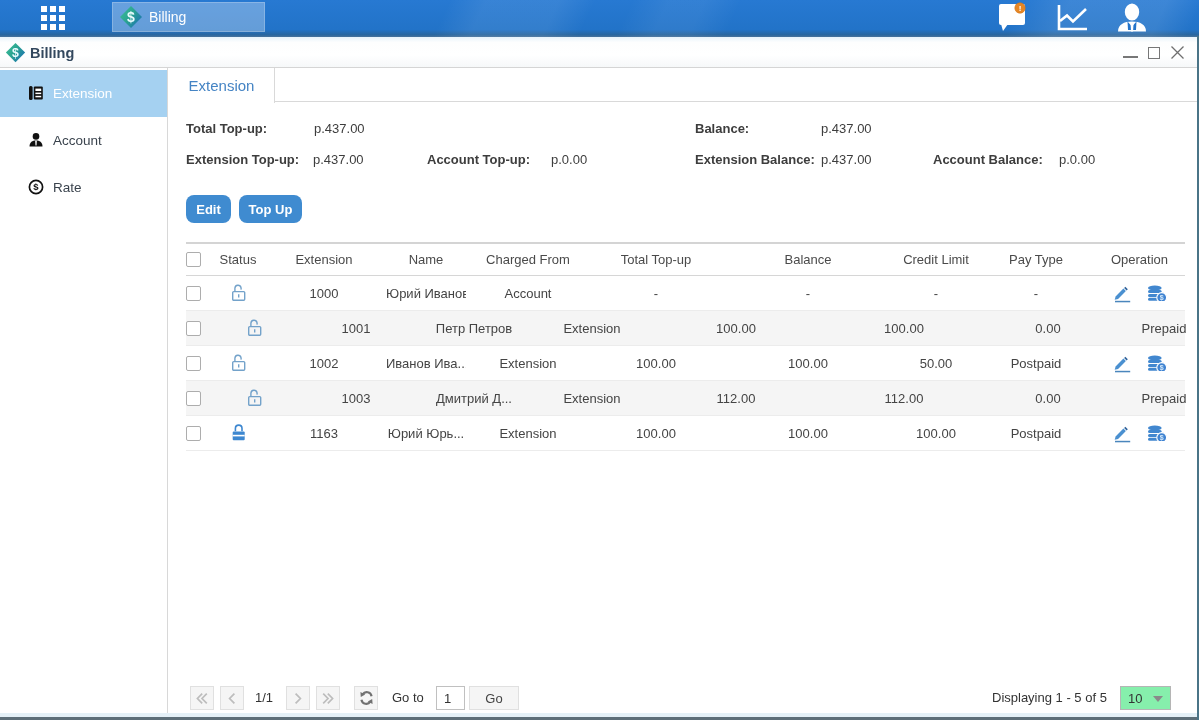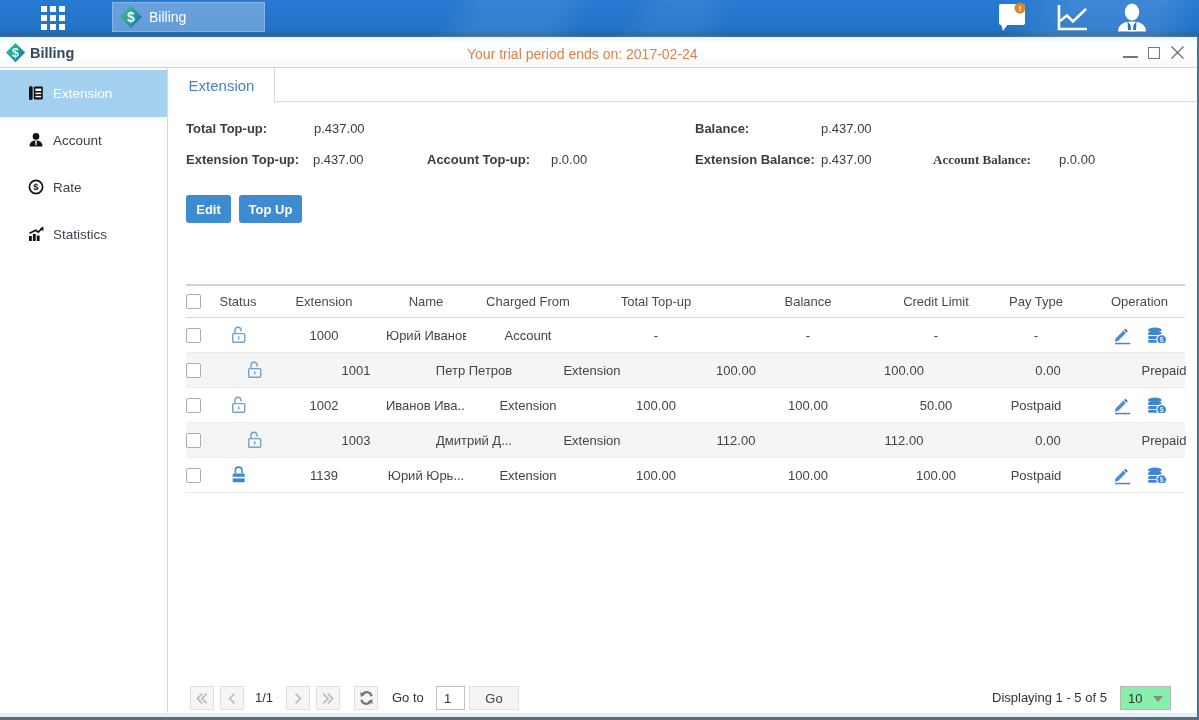--- a/index.html
+++ b/index.html
@@ -52,24 +52,24 @@
 #tabstrip .tab { position:absolute; left:0; top:0; width:106px; height:35px;
   border-right:1px solid #d9d9d9; color:#4584c4; font-size:15px;
   display:flex; align-items:center; justify-content:center; }
 
 
 .lbl { font-weight:bold; color:#3d3d3d; font-size:13px; position:absolute; }
 .val { color:#3d3d3d; font-size:13px; position:absolute; }
 
 
 .btn { position:absolute; height:28px; background:#3f8bd0; color:#fff; font-size:13px; font-weight:bold;
-  border-radius:3px; display:flex; align-items:center; justify-content:center; }
-
-
-#tbl { position:absolute; left:17px; top:174px; width:999px; border-top:2px solid #d4d4d4;margin-top:42px; }
+  border-radius:8px; display:flex; align-items:center; justify-content:center; }
+
+
+#tbl { position:absolute; left:17px; top:174px; width:999px; border-top:2px solid #d4d4d4; }
 .trow { display:flex; align-items:center; border-bottom:1px solid #ececec; }
 .trow.head { height:32px; border-bottom:1px solid #d6d6d6; color:#4a4a4a; }
 .trow.r { height:35px; color:#444; }
 .trow.odd { background:#f5f5f5;gap:16px; }
 .c { font-size:13px; text-align:center; flex:none; white-space:nowrap; overflow:hidden; }
 .c1{width:28px;} .c2{width:48px;} .c3{width:124px;} .c4{width:80px;}
 .c5{width:124px;} .c6{width:132px;} .c7{width:172px;} .c8{width:84px;}
 .c9{width:116px;} .c10{width:91px;text-align:center;}
 .cb { width:15px; height:15px; border:1px solid #adadad; border-radius:2px; background:#fff; margin-left:0px; }
 .ops { display:flex; justify-content:center; align-items:center; gap:16px; }
@@ -145,21 +145,20 @@
     <polygon points="15.5,23.5 18.5,23.5 18,31.5 16,31.5" fill="#fff"></polygon>
   </svg>
 </div>
 
 <div id="titlebar">
   <svg class="dia" width="21" height="21" viewBox="0 0 24 24">
     <polygon points="12,1 23,12 12,23 1,12" fill="url(#dg)"></polygon>
     <text x="12" y="17" font-size="14" font-weight="bold" fill="#eafcff" text-anchor="middle" font-family="Liberation Sans">$</text>
   </svg>
   <span class="tt">Billing</span>
-  <div id="trial">Your trial period ends on: 2017-02-24</div>
   <div id="winctl">
         <div class="mn"></div>
         <div class="mx"></div>
         <svg class="cl" width="15" height="15" viewBox="0 0 15 15">
           <path d="M1.5 1.5 L13.5 13.5 M13.5 1.5 L1.5 13.5" stroke="#6f6f6f" stroke-width="1.3"></path>
         </svg>
       </div>
 </div>
 
 <div id="side">
@@ -175,48 +174,40 @@
     <svg width="16" height="16" viewBox="0 0 16 16">
       <circle cx="8" cy="4.4" r="3.3" fill="#111"></circle>
       <path d="M1.5 14.5 C1.5 10.2 4.5 8.6 8 8.6 C11.5 8.6 14.5 10.2 14.5 14.5 Z" fill="#111"></path>
       <polygon points="7.2,8.8 8.8,8.8 8.5,13.5 7.5,13.5" fill="#fff"></polygon>
     </svg></span>Account</div>
   <div class="mi"><span class="ic">
     <svg width="16" height="16" viewBox="0 0 16 16">
       <circle cx="8" cy="8" r="6.6" fill="none" stroke="#111" stroke-width="1.7"></circle>
       <text x="8" y="11.4" font-size="9.5" font-weight="bold" fill="#111" text-anchor="middle" font-family="Liberation Sans">$</text>
     </svg></span>Rate</div>
-  <div class="mi"><span class="ic">
-    <svg width="16" height="16" viewBox="0 0 16 16">
-      <rect x="1" y="10" width="2.8" height="5" fill="#111"></rect>
-      <rect x="4.9" y="8" width="2.8" height="7" fill="#111"></rect>
-      <rect x="8.8" y="9.5" width="2.8" height="5.5" fill="#111"></rect>
-      <path d="M1.5 7.2 L7.8 4.3 L10.3 6.2 L13.6 2.9" fill="none" stroke="#111" stroke-width="1.7"></path>
-      <polygon points="15.4,0.6 15.4,5.2 11.9,2.6" fill="#111"></polygon>
-    </svg></span>Statistics</div>
 </div>
 
 <div id="content">
   <div id="tabstrip">
     <div class="rest"></div>
     <div class="tab">Extension</div>
   </div>
 
   <span class="lbl" style="left:17px; top:53px;">Total Top-up:</span>
   <span class="val" style="left:145px; top:53px;">p.437.00</span>
   <span class="lbl" style="left:526px; top:53px;">Balance:</span>
   <span class="val" style="left:652px; top:53px;">p.437.00</span>
 
   <span class="lbl" style="left:17px; top:84px;">Extension Top-up:</span>
   <span class="val" style="left:144px; top:84px;">p.437.00</span>
   <span class="lbl" style="left:258px; top:84px;">Account Top-up:</span>
   <span class="val" style="left:382px; top:84px;">p.0.00</span>
   <span class="lbl" style="left:526px; top:84px;">Extension Balance:</span>
   <span class="val" style="left:652px; top:84px;">p.437.00</span>
-  <span class="lbl" style="left:764px; top:84px;font-family:Liberation Serif, serif;">Account Balance:</span>
+  <span class="lbl" style="left:764px; top:84px;">Account Balance:</span>
   <span class="val" style="left:890px; top:84px;">p.0.00</span>
 
   <div class="btn" id="btnEdit" style="left:17px; top:127px; width:45px;">Edit</div>
   <div class="btn" id="btnTop" style="left:70px; top:127px; width:63px;">Top Up</div>
 
   <svg width="0" height="0" style="position:absolute">
     <defs>
       <g id="lockopen">
         <rect x="1.7" y="8.6" width="12" height="8.6" rx="1" fill="none" stroke="#73a2ca" stroke-width="1.4"></rect>
         <line x1="7.7" y1="11.2" x2="7.7" y2="14.6" stroke="#73a2ca" stroke-width="1.4"></line>
@@ -350,21 +341,21 @@
             </svg>
           </div>
     </div>
     <div class="trow r">
       <div class="c c1">
             <div class="cb"></div>
           </div>
       <div class="c c2"><svg width="15" height="18" viewBox="0 0 15 18">
               <use href="#lockclosed"></use>
             </svg></div>
-      <div class="c c3">1139</div>
+      <div class="c c3">1163</div>
           <div class="c c4">Юрий Юрь...</div>
       <div class="c c5">Extension</div>
           <div class="c c6">100.00</div>
           <div class="c c7">100.00</div>
       <div class="c c8">100.00</div>
           <div class="c c9">Postpaid</div>
       <div class="c c10 ops">
             <svg width="18" height="19" viewBox="0 0 18 19">
               <use href="#pencil"></use>
             </svg>

